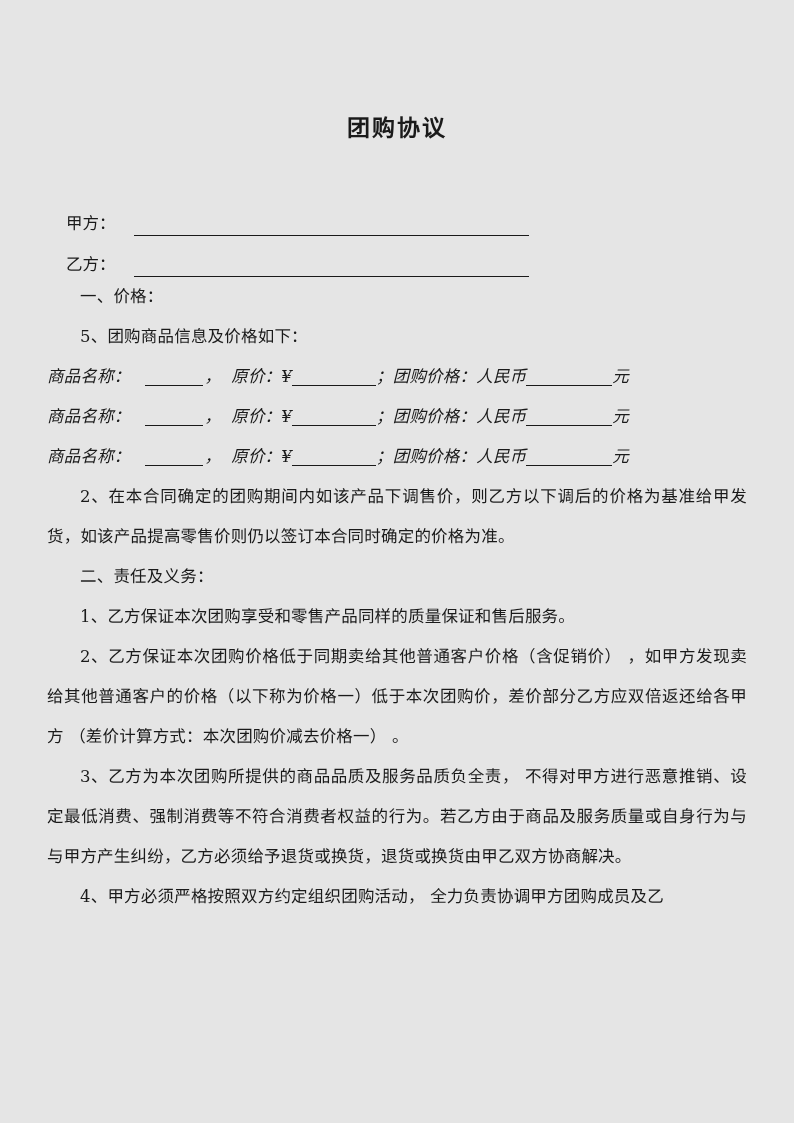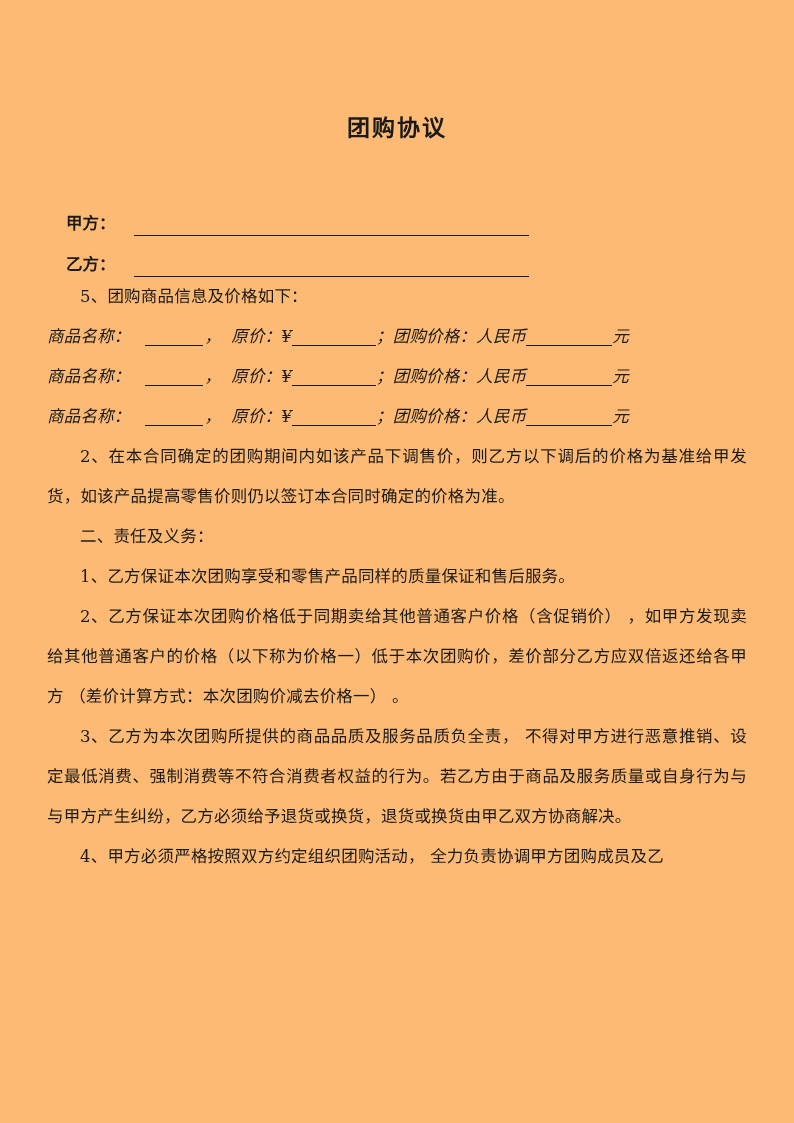--- a/index.html
+++ b/index.html
@@ -9,21 +9,21 @@
     background: #ffffff;
   }
   body {
     font-family: "DejaVu Serif", "Liberation Serif", serif;
     color: #1a1a1a;
   }
   .page {
     position: relative;
     width: 794px;
     height: 1123px;
-    background: #fdba74;
+    background: #e5e5e5;
     overflow: hidden;
     box-sizing: border-box;
   }
   .doc-body {
     position: absolute;
     left: 47px;
     top: 0;
     width: 700px;
   }
 
@@ -44,21 +44,20 @@
     margin-top: 52px;
   }
   .party-row {
     display: flex;
     align-items: flex-end;
     font-size: 16.5px;
     line-height: 1;
     height: 41px;
     padding-left: 19px;
     box-sizing: border-box;
-    font-weight: bold;
   }
   .party-label {
     white-space: nowrap;
     padding-bottom: 3px;
   }
   .party-line {
     display: inline-block;
     width: 395px;
     margin-left: 18px;
     border-bottom: 1.6px solid #1a1a1a;
@@ -109,20 +108,21 @@
         <span class="party-label">甲方：</span>
         <span class="party-line"></span>
       </div>
       <div class="party-row">
         <span class="party-label">乙方：</span>
         <span class="party-line"></span>
       </div>
     </div>
 
 
+    <p class="para">一、价格：</p>
 
     <p class="para">5、团购商品信息及价格如下：</p>
 
     <div class="price-row">
       <span>商品名称：</span><span class="blank blank-name"></span><span>，</span><span class="sp-sm"></span><span>原价：</span><span>¥</span><span class="blank blank-orig"></span><span>；</span><span>团购价格：人民币</span><span class="blank blank-group"></span><span>元</span>
     </div>
 
     <div class="price-row">
       <span>商品名称：</span><span class="blank blank-name"></span><span>，</span><span class="sp-sm"></span><span>原价：</span><span>¥</span><span class="blank blank-orig"></span><span>；</span><span>团购价格：人民币</span><span class="blank blank-group"></span><span>元</span>
     </div>

